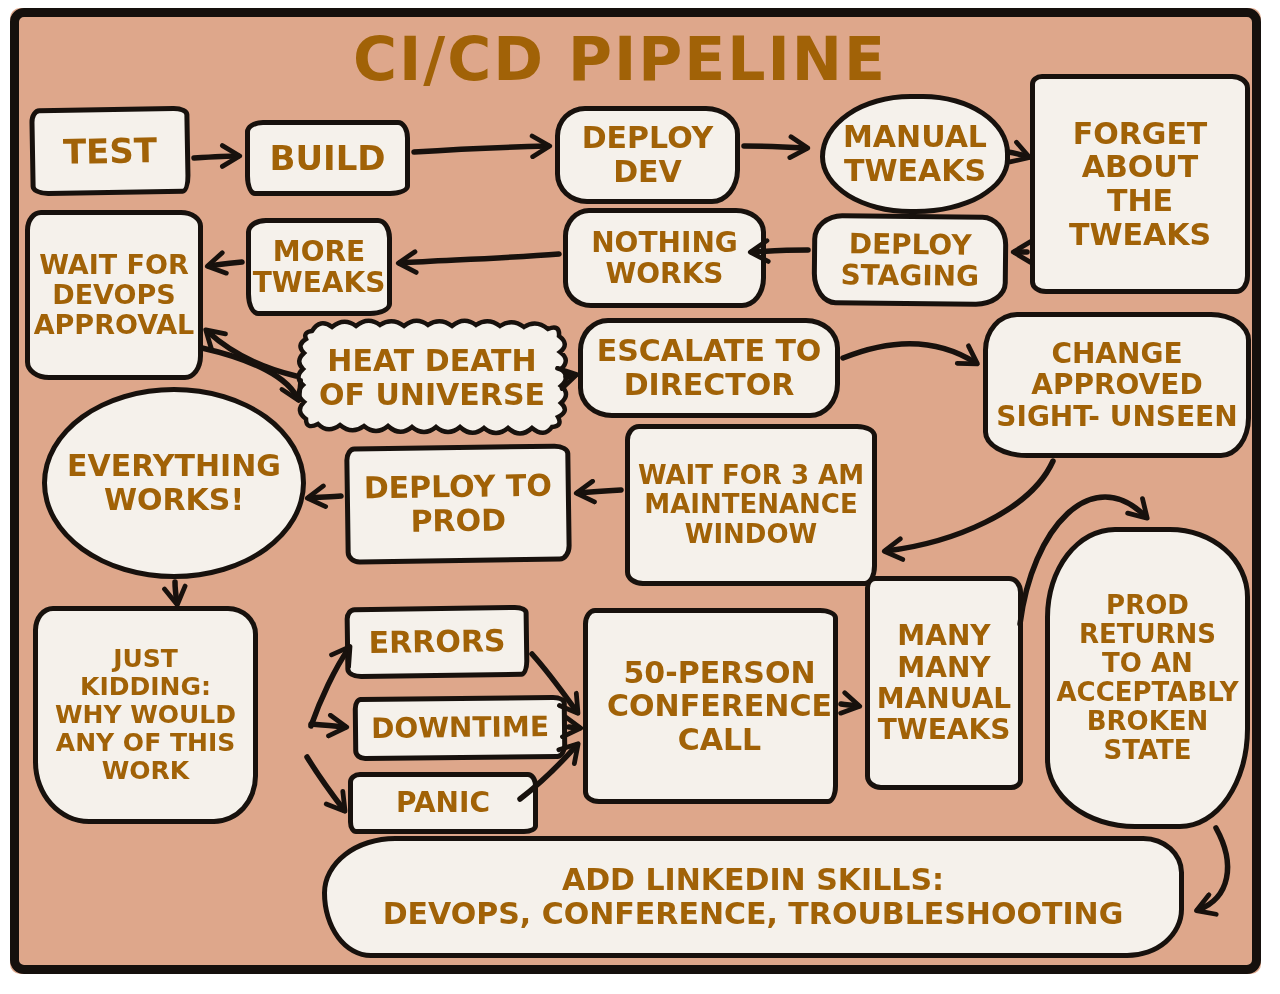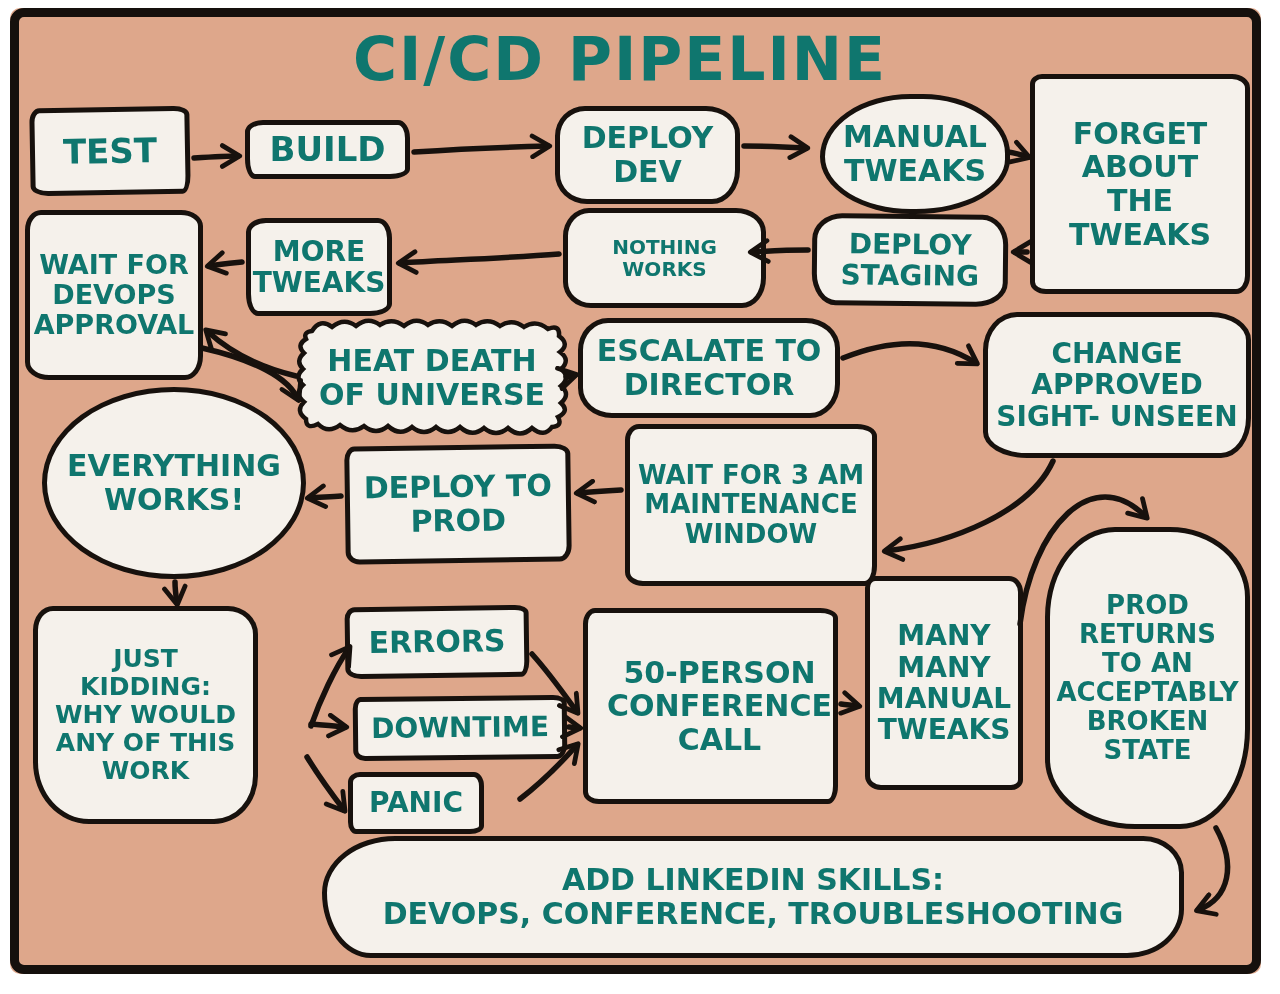--- a/index.html
+++ b/index.html
@@ -1,17 +1,17 @@
 <!DOCTYPE html>
 <html><head>
 <meta charset="utf-8">
 <style>
   html,body{margin:0;padding:0;background:#ffffff;}
   .canvas{position:relative;width:1280px;height:994px;background:#ffffff;overflow:hidden;
-          font-family:"DejaVu Sans","Liberation Sans",sans-serif;color:#0f766e;}
+          font-family:"DejaVu Sans","Liberation Sans",sans-serif;color:#a16207;}
   .paper{position:absolute;left:10px;top:8px;width:1251px;height:966px;background:#dea78b;border-radius:10px;}
   .frame-border{position:absolute;left:10px;top:8px;width:1251px;height:966px;border:9px solid #15100d;
                 border-radius:14px;box-sizing:border-box;z-index:40;pointer-events:none;}
   .title{position:absolute;top:24px;left:0;width:1240px;text-align:center;font-size:60px;font-weight:bold;
          letter-spacing:2px;z-index:2;}
   .node{position:absolute;display:flex;align-items:center;justify-content:center;text-align:center;
         background:#f5f1eb;border:5px solid #17110d;box-sizing:border-box;font-weight:bold;
         line-height:1.12;white-space:pre-line;z-index:2;padding:4px 6px;}
   .node.cloud{background:transparent;border:none;}
   .layer{position:absolute;left:0;top:0;z-index:3;pointer-events:none;}
@@ -32,36 +32,36 @@
              Q 536 319 548 329 Q 560 324 559 336 Q 570 344 560 352 Q 571 360 561 369 Q 571 377 561 386
              Q 571 394 561 403 Q 570 411 558 417 Q 563 426 552 427 Q 544 438 532 428 Q 520 439 508 428
              Q 496 438 484 428 Q 472 438 460 427 Q 448 437 436 427 Q 424 437 412 427 Q 400 437 388 426
              Q 376 436 364 426 Q 352 435 340 425 Q 328 434 318 424 Q 306 430 306 419 Q 295 411 304 402
              Q 294 394 303 385 Q 294 377 303 369 Q 295 361 304 353 Q 296 345 306 339 Q 303 332 312 331 Z" fill="#f5f1eb" stroke="#17110d" stroke-width="4.5"></path>
   </svg>
 
   <div class="title">CI/CD PIPELINE</div>
 
   <div class="node" style="left:30px;top:107px;width:160px;height:88px;font-size:34px;transform:rotate(-1deg);border-radius:10px 16px 8px 18px / 14px 9px 18px 10px;">TEST</div>
-  <div class="node" style="left:245px;top:120px;width:165px;height:59px;font-size:34px;border-radius:18px 12px 20px 10px / 12px 18px 10px 20px;">BUILD</div>
+  <div class="node" style="left:245px;top:120px;width:165px;height:76px;font-size:34px;border-radius:18px 12px 20px 10px / 12px 18px 10px 20px;">BUILD</div>
   <div class="node" style="left:555px;top:106px;width:185px;height:98px;font-size:30px;border-radius:30px 34px 28px 32px / 30px 28px 34px 30px;">DEPLOY
 DEV</div>
   <div class="node" style="left:820px;top:94px;width:190px;height:120px;font-size:30px;border-radius:50% 48% 52% 50% / 55% 52% 48% 50%;">MANUAL
 TWEAKS</div>
   <div class="node" style="left:1030px;top:74px;width:220px;height:220px;font-size:30px;border-radius:12px 18px 14px 16px / 10px 14px 18px 12px;">FORGET
 ABOUT
 THE
 TWEAKS</div>
 
   <div class="node" style="left:25px;top:210px;width:178px;height:170px;font-size:27px;border-radius:16px 22px 18px 24px / 20px 16px 24px 18px;">WAIT FOR
 DEVOPS
 APPROVAL</div>
   <div class="node" style="left:246px;top:218px;width:146px;height:98px;font-size:28px;border-radius:20px 14px 22px 12px / 14px 20px 12px 22px;">MORE
 TWEAKS</div>
-  <div class="node" style="left:563px;top:208px;width:203px;height:100px;font-size:20px;border-radius:26px 30px 24px 28px / 28px 24px 30px 26px;">NOTHING
+  <div class="node" style="left:563px;top:208px;width:203px;height:100px;font-size:28px;border-radius:26px 30px 24px 28px / 28px 24px 30px 26px;">NOTHING
 WORKS</div>
   <div class="node" style="left:812px;top:214px;width:196px;height:92px;font-size:28px;transform:rotate(0.6deg);border-radius:30px 26px 32px 24px / 26px 30px 24px 32px;">DEPLOY
 STAGING</div>
 
   <div class="node cloud" style="left:300px;top:323px;width:264px;height:110px;font-size:30px;">HEAT DEATH
 OF UNIVERSE</div>
   <div class="node" style="left:578px;top:318px;width:262px;height:100px;font-size:30px;border-radius:30px 34px 30px 34px / 32px 30px 34px 30px;">ESCALATE TO
 DIRECTOR</div>
   <div class="node" style="left:983px;top:312px;width:268px;height:146px;font-size:28px;border-radius:34px 40px 30px 44px / 38px 28px 40px 26px;">CHANGE
 APPROVED
@@ -74,21 +74,21 @@
   <div class="node" style="left:625px;top:424px;width:252px;height:162px;font-size:26px;border-radius:14px 20px 12px 18px / 16px 12px 20px 14px;">WAIT FOR 3 AM
 MAINTENANCE
 WINDOW</div>
 
   <div class="node" style="left:33px;top:606px;width:225px;height:218px;font-size:25px;border-radius:20px 30px 44px 56px / 24px 28px 48px 62px;">JUST KIDDING:
 WHY WOULD
 ANY OF THIS
 WORK</div>
   <div class="node" style="left:345px;top:606px;width:184px;height:72px;font-size:30px;transform:rotate(-0.8deg);border-radius:10px 14px 8px 16px / 12px 8px 16px 10px;">ERRORS</div>
   <div class="node" style="left:353px;top:696px;width:214px;height:64px;font-size:28px;transform:rotate(-0.6deg);border-radius:8px 14px 10px 12px / 12px 8px 14px 10px;">DOWNTIME</div>
-  <div class="node" style="left:348px;top:772px;width:136px;height:62px;font-size:28px;border-radius:12px 10px 14px 8px / 10px 14px 8px 12px;">PANIC</div>
+  <div class="node" style="left:348px;top:772px;width:190px;height:62px;font-size:28px;border-radius:12px 10px 14px 8px / 10px 14px 8px 12px;">PANIC</div>
   <div class="node" style="left:583px;top:608px;width:255px;height:196px;font-size:30px;border-radius:12px 18px 10px 16px / 16px 10px 18px 12px;padding-left:24px;">50-PERSON
 CONFERENCE
 CALL</div>
   <div class="node" style="left:865px;top:576px;width:158px;height:214px;font-size:28px;border-radius:10px 14px 12px 16px / 12px 16px 10px 14px;">MANY
 MANY
 MANUAL
 TWEAKS</div>
   <div class="node" style="left:1045px;top:527px;width:205px;height:302px;font-size:26px;border-radius:70px 80px 70px 90px / 90px 70px 100px 70px;">PROD
 RETURNS
 TO AN

